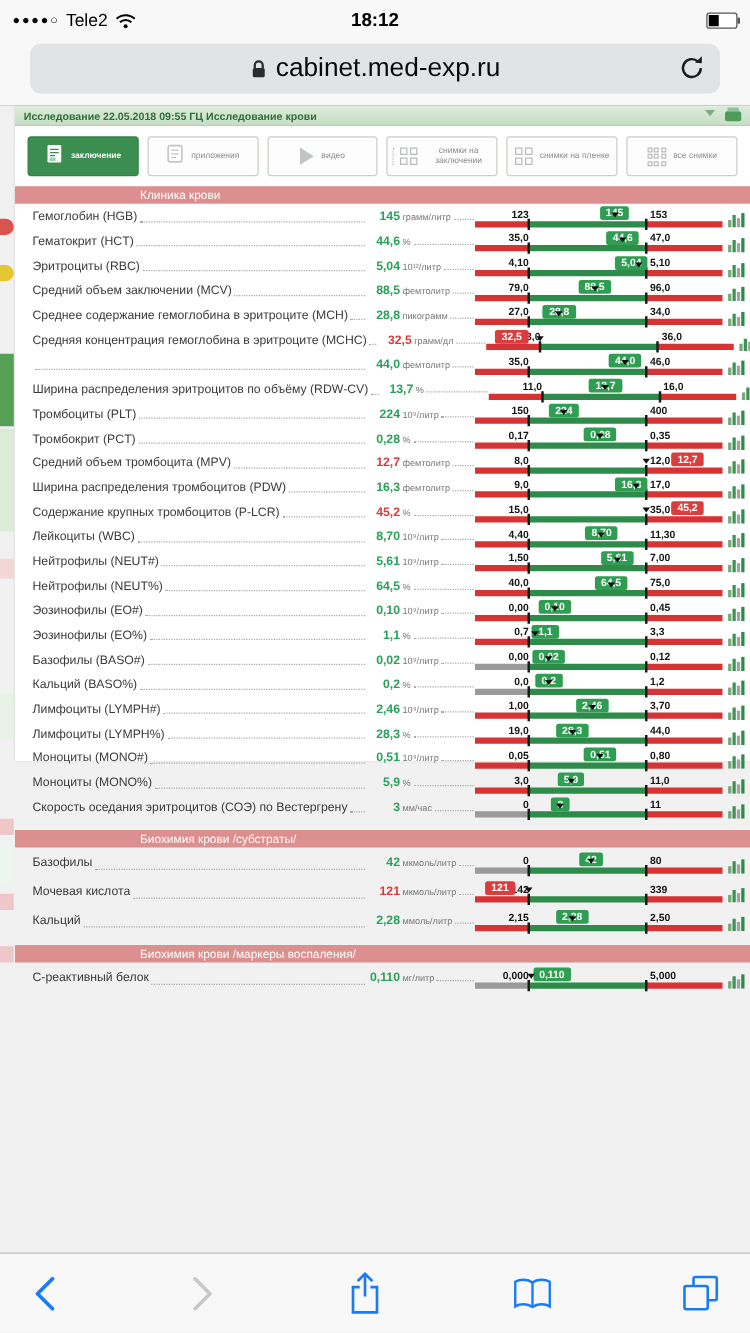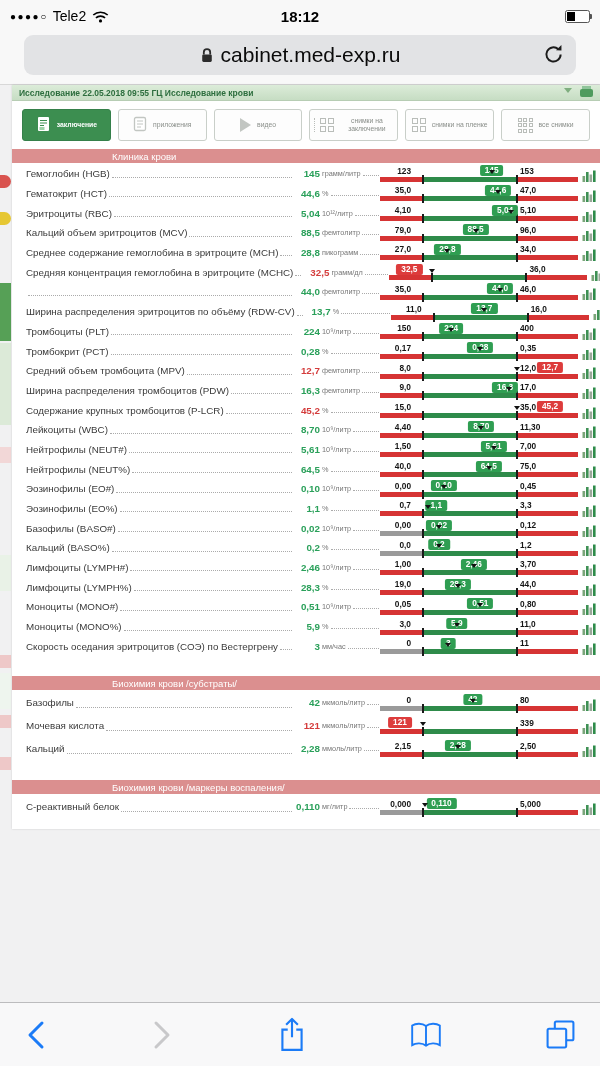--- a/index.html
+++ b/index.html
@@ -17,59 +17,59 @@
   .bat i{position:absolute;left:1px;top:1px;bottom:1px;width:8px;background:#000;display:block}
   .bat b{position:absolute;right:-3px;top:3px;width:2px;height:5px;background:#555;border-radius:0 1px 1px 0}
   .urlrow{padding:3px 24px 9px}
   .urlfield{height:40px;background:#e2e3e5;border-radius:9px;position:relative;display:flex;align-items:center;justify-content:center;gap:7px;font-size:21px;color:#0a0a0a}
   .reload{position:absolute;right:11px;top:8px}
 
   
   .page{position:absolute;top:85px;bottom:0;left:0;right:0;background:#f1f1f2}
   .edge{position:absolute;left:0;width:11px;top:0;bottom:0}
   .frag{position:absolute;left:0;width:11px}
-  .sheet{position:absolute;left:12px;right:0;top:0;height:744px;background:#fff;box-shadow:0 0 2px rgba(0,0,0,.15)}
+  .sheet{position:absolute;left:12px;right:0;top:0;height:524px;background:#fff;box-shadow:0 0 2px rgba(0,0,0,.15)}
 
   .titlebar{height:15px;background:linear-gradient(#dcecd9,#c6ddc3);border-bottom:1px solid #b7cdb4;display:flex;align-items:center;padding:0 7px;font-size:8.5px;font-weight:bold;color:#2d6e3e}
   .tb-icons{margin-left:auto;display:flex;align-items:center;gap:8px}
   .chev{width:0;height:0;border:4px solid transparent;border-top:5px solid #7fae7f}
   .printer{width:13px;height:8px;background:#4f9b5e;border-radius:2px;position:relative}
   .printer:after{content:"";position:absolute;left:2px;top:-3px;width:9px;height:3px;background:#8fc49a}
 
   .tabsbar{display:flex;gap:7px;padding:8px 10px 6px;background:#fff}
   .tab{flex:1;height:30px;border:1px solid #c9cfc9;border-radius:3px;background:#fdfdfd;display:flex;align-items:center;justify-content:center;gap:6px;font-size:6.8px;line-height:1.25;color:#8a8f8a;text-align:center;padding:0 4px;cursor:pointer}
   .tab.active{background:#3c8e50;border-color:#35804a;color:#fff;font-weight:bold}
   .tab .lbl{max-width:62px}
   .g4{display:grid;grid-template-columns:6px 6px;grid-gap:2px}
   .g4 i{width:6px;height:6px;border:1px solid #b9bdb9;box-sizing:border-box}
   .g9{display:grid;grid-template-columns:4px 4px 4px;grid-gap:1.5px}
   .g9 i{width:4px;height:4px;border:1px solid #b9bdb9;box-sizing:border-box}
   .playtri{width:0;height:0;border:7px solid transparent;border-left:11px solid #c2c6c2;border-right:0}
 
   .sec-header{height:14px;background:#db8f8f;color:#fff;font-size:9.5px;display:flex;align-items:center;padding-left:100px;margin:2px 0 1px}
-  .sec-header.mt{margin-top:20px}
+  .sec-header.mt{margin-top:8px}
 
   .row{display:flex;align-items:center;height:19.7px;padding-left:14px}
   .row.tall{height:23px}
   .rname{font-size:9.8px;color:#3a3a3a;white-space:nowrap}
   .lead{flex:1;border-bottom:1px dotted #ababab;height:1px;align-self:flex-end;margin:0 2px 6px 2px;min-width:6px}
   .rval{font-size:9.8px;font-weight:bold;min-width:26px;text-align:right;white-space:nowrap}
   .rval.ok{color:#2aa05a}.rval.bad{color:#d43c3c}
   .runit{width:60px;flex:none;font-size:7.3px;color:#777;display:flex;white-space:nowrap}
   .runit .fill{flex:1;border-bottom:1px dotted #ababab;height:1px;align-self:flex-end;margin:0 1px 2px 2px}
 
   .barwrap{width:198px;height:19.7px;position:relative;flex:none}
   .seg{position:absolute;bottom:2px;height:5px}
   .segl{left:0;width:43px}
   .segm{left:43px;width:94px;background:#2e8b4a}
   .segr{left:137px;width:61px;background:#d63434}
   .tick{position:absolute;bottom:0;width:2px;height:9px;background:#1a1a1a}
   .t1{left:42px}.t2{left:136px}
   .minl,.maxl{position:absolute;bottom:8px;font-size:8.3px;font-weight:bold;color:#151515;white-space:nowrap}
-  .minl{right:167px}
+  .minl{right:155px}
   .maxl{left:140px}
   .badge{position:absolute;bottom:7.5px;height:11px;line-height:11.5px;padding:0 5px;border-radius:2px;color:#fff;font-size:8.3px;font-weight:bold;transform:translateX(-50%);white-space:nowrap}
   .badge.ok{background:#2f9e52}.badge.bad{background:#dd3c3c}
   .ptr{position:absolute;bottom:6.5px;width:0;height:0;border:3px solid transparent;border-top:4px solid #111;transform:translateX(-50%)}
   .hist{flex:none;margin:4px 3px 0 4px;cursor:pointer}
 
   
   .toolbar{position:absolute;left:0;right:0;bottom:0;height:64px;background:#f8f8f9;border-top:1px solid #bcbcbe;display:flex;align-items:center;justify-content:space-between;padding:0 24px;box-sizing:border-box}
   .tbtn{background:none;border:none;padding:0;cursor:pointer;display:flex;align-items:center}
 </style>
@@ -267,21 +267,21 @@
               <span class="ptr" style="left: 131.36px;"></span>
             </div>
             <svg class="hist" width="15" height="13" viewBox="0 0 15 13">
               <rect x="0.5" y="7" width="2.6" height="6" fill="#7aa57a"></rect>
               <rect x="4" y="3" width="2.6" height="10" fill="#3f9155"></rect>
               <rect x="7.5" y="5.5" width="2.6" height="7.5" fill="#9aa89a"></rect>
               <rect x="11" y="1.5" width="2.6" height="11.5" fill="#2e8b4a"></rect>
             </svg>
           </div>
           <div class="row">
-            <span class="rname">Кальций объем эритроцитов (MCV)</span>
+            <span class="rname">Средний объем заключении (MCV)</span>
             <span class="lead"></span>
             <span class="rval ok">88,5</span>
             <span class="runit">
               <span>&nbsp;фемтолитр</span>
               <span class="fill"></span>
             </span>
             <div class="barwrap">
               <div class="seg segl" style="background: rgb(214, 52, 52);"></div>
               <div class="seg segm"></div>
               <div class="seg segr"></div>

